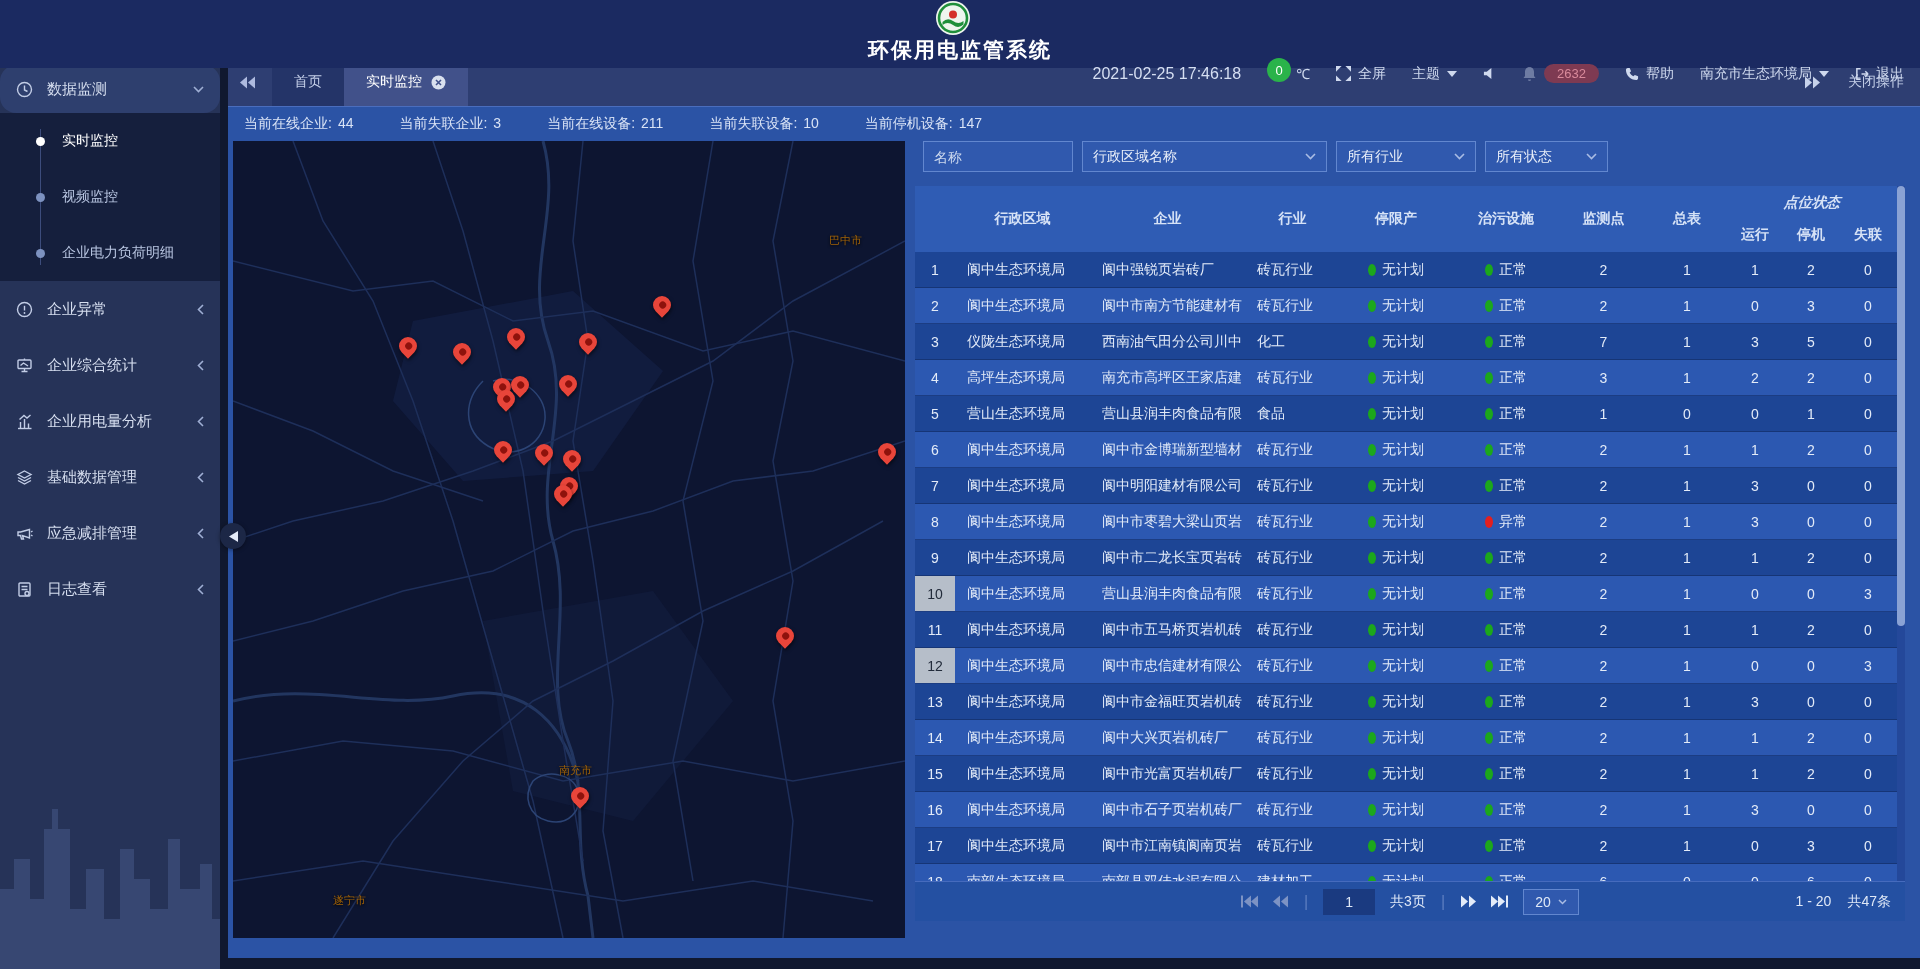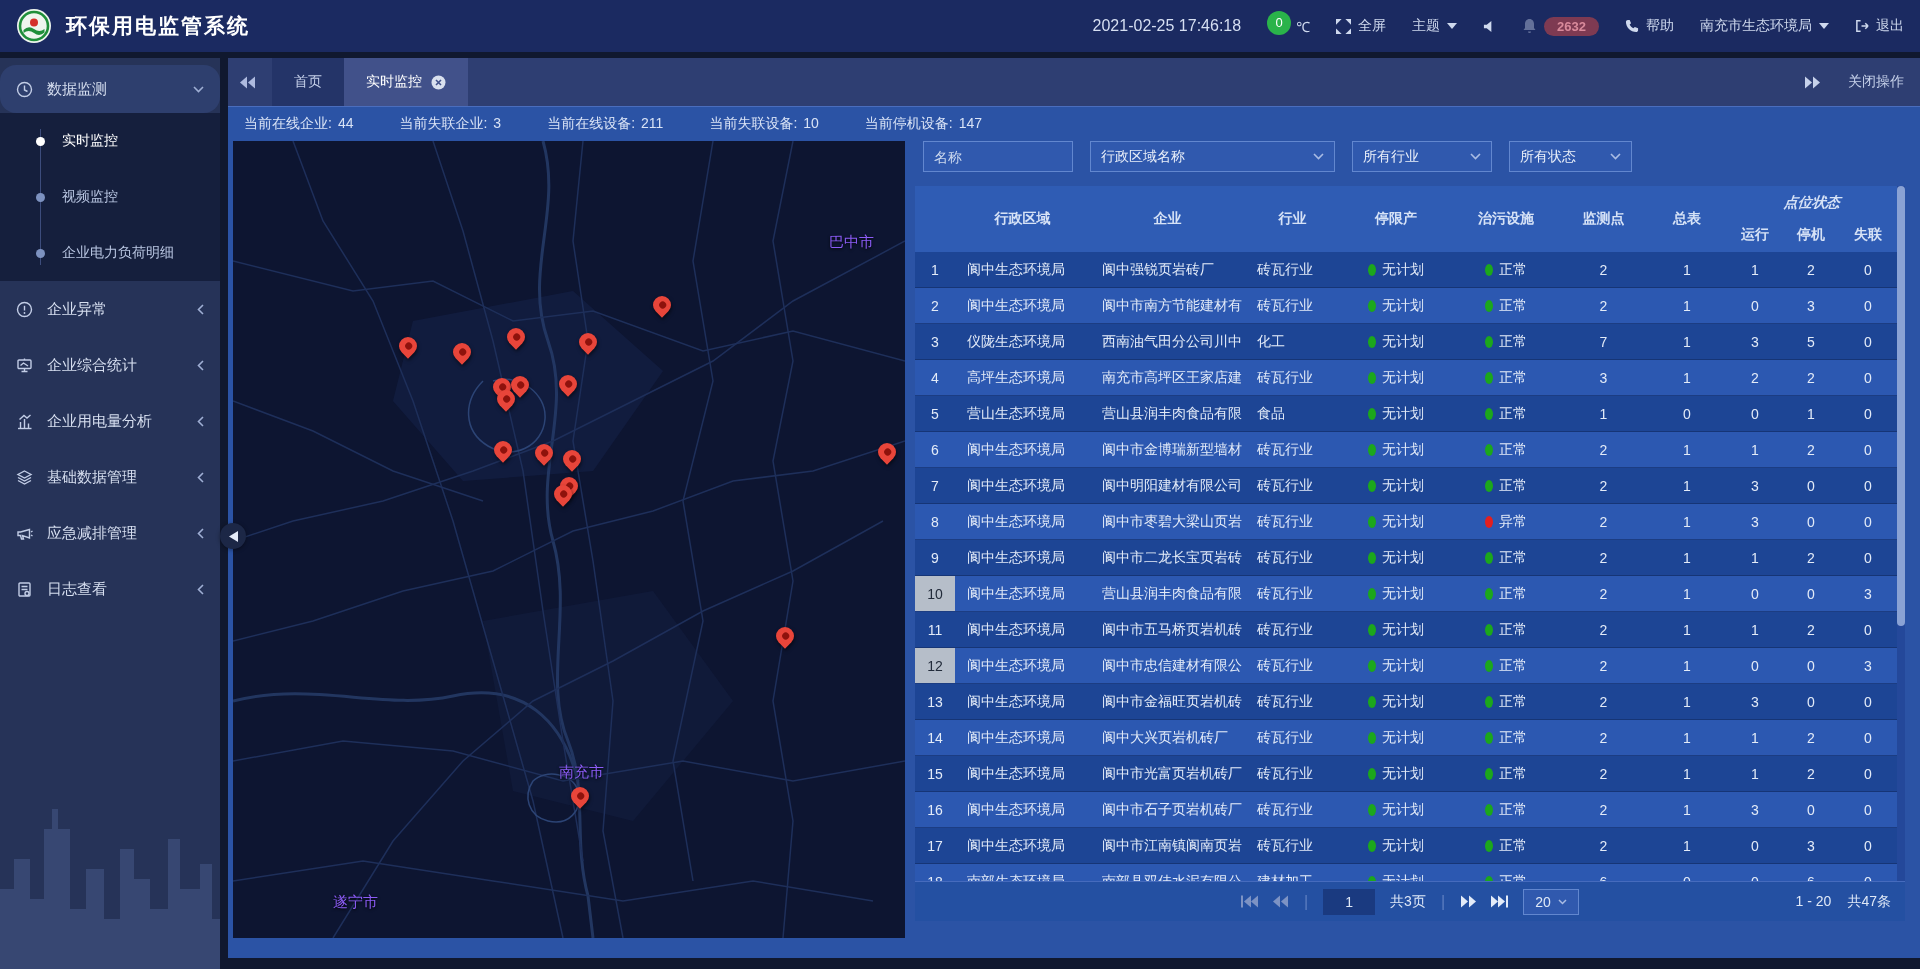--- a/index.html
+++ b/index.html
@@ -1,31 +1,31 @@
 <!DOCTYPE html>
 <html><head>
 <meta charset="utf-8">
 <style>
 * { margin:0; padding:0; box-sizing:border-box; }
 html,body { width:1920px; height:969px; overflow:hidden; }
 body { position:relative; background:#10182f; font-family:"Liberation Sans",sans-serif; color:#dfe7f5; }
 svg { display:block; }
 
 
-.header { position:absolute; top:0; left:0; width:1920px; height:52px; background:#1b2a61; display:flex; align-items:center; padding:0 16px; z-index:9; }
+.header { position:absolute; top:0; left:0; width:1920px; height:68px; background:#1b2a61; display:flex; align-items:center; padding:0 16px; z-index:9;flex-direction:column; }
 .logo { width:36px; height:36px; margin-right:14px; }
 .app-title { font-size:21px; font-weight:bold; color:#ffffff; letter-spacing:2px; }
 .h-right { margin-left:auto; display:flex; align-items:center; gap:26px; font-size:14px; color:#cfd9ee; }
 .h-datetime { font-size:16px; color:#d6dff2; }
 .temp-wrap { display:flex; align-items:flex-start; gap:5px; }
 .temp-badge { width:24px; height:24px; border-radius:50%; background:#2ab34a; color:#fff; display:flex; align-items:center; justify-content:center; font-size:13px; margin-top:-6px; }
 .temp-unit { font-size:14px; }
 .h-item { display:flex; align-items:center; gap:7px; cursor:pointer; white-space:nowrap; }
 .bell { opacity:.4; }
-.notif-pill { background:#7e3a52; color:#d98a9b; border-radius:11px; padding:2px 13px; font-size:13px;font-weight:bold; }
+.notif-pill { background:#7e3a52; color:#d98a9b; border-radius:11px; padding:2px 13px; font-size:13px; }
 
 
 .sidebar { position:absolute; top:58px; left:0; width:220px; bottom:0; background:#263358; overflow:hidden; }
 .sb-group { height:56px; display:flex; align-items:center; padding:0 16px; color:#d7dff0; font-size:15px; cursor:pointer;border-radius:16px; }
 .sb-group.expanded { height:48px; background:#2e3f6e; margin-top:7px; }
 .sb-ico { width:18px; margin-right:13px; color:#c2cde6; flex:none; }
 .sb-chev { margin-left:auto; color:#9fafd4; }
 .submenu { background:#151f3d; position:relative; }
 .submenu::before { content:''; position:absolute; left:40px; top:16px; bottom:16px; width:1px; background:#3c4c7c; }
 .sb-sub { height:56px; display:flex; align-items:center; padding-left:62px; color:#b9c6e2; font-size:14px; position:relative; cursor:pointer; }
@@ -43,28 +43,28 @@
 .tab-active { background:#41518a; color:#ffffff; }
 .tb-right { margin-left:auto; display:flex; align-items:center; gap:28px; color:#c6d1ea; font-size:14px; cursor:pointer; }
 
 .content { position:absolute; top:48px; left:0; right:0; bottom:11px; background:#2b53a5; border-top:1px solid #4a6dbd; }
 .statsbar { height:34px; display:flex; align-items:center; gap:46px; padding-left:16px; font-size:14px; color:#d9e3f6; }
 .stat-item { display:flex; gap:6px; }
 
 
 .map { position:absolute; left:5px; top:34px; width:672px; height:797px; background:#0d1531; overflow:hidden; }
 .map-roads { position:absolute; inset:0; }
-.city-label { position:absolute; color:#8b5cf6; font-size:15px; text-shadow:0 1px 3px #000; }
+.city-label { position:absolute; color:#a16207; font-size:11px; text-shadow:0 1px 3px #000; }
 .pin { position:absolute; width:18px; height:18px; background:#e8453a; border-radius:50% 50% 50% 0; transform:rotate(-45deg); box-shadow:-1px 2px 4px rgba(0,0,0,.55); cursor:pointer; }
 .pin::after { content:''; position:absolute; width:7px; height:7px; background:#8e120c; border-radius:50%; top:5.5px; left:5.5px; }
 .map-collapse { position:absolute; left:-8px; top:416px; width:26px; height:26px; border-radius:50%; background:#1c2746; display:flex; align-items:center; justify-content:center; z-index:4; color:#e4eaf8; cursor:pointer; box-shadow:0 1px 4px rgba(0,0,0,.4); }
 
 
 .panel { position:absolute; left:687px; top:34px; width:990px; height:780px; }
-.filters { display:flex; gap:17px; padding-left:8px; }
+.filters { display:flex; gap:9px; padding-left:8px; }
 .f-input, .f-select { height:31px; background:#3059ae; border:1px solid #6287cf; color:#e9eff9; font-size:14px; }
 input.f-input { width:150px; padding:0 10px; outline:none; }
 input.f-input::placeholder { color:#cdd9ee; }
 .f-select { display:flex; align-items:center; justify-content:space-between; padding:0 10px; cursor:pointer; }
 .f-select .car { color:#a9bce4; }
 
 .t-head { position:absolute; top:45px; left:0; width:982px; height:66px; background:#2f5cb4; display:grid; grid-template-columns:40px 135px 155px 95px 112px 108px 87px 80px 56px 56px 58px; color:#d6e2f6; font-weight:bold; font-size:14px; }
 .hc { display:flex; align-items:center; justify-content:center; }
 .hc.sub { align-items:flex-end; padding-bottom:8px; }
 .group-label { position:absolute; left:812px; width:170px; top:8px; text-align:center; font-style:italic; transform:skewX(-6deg); font-size:14px; }

